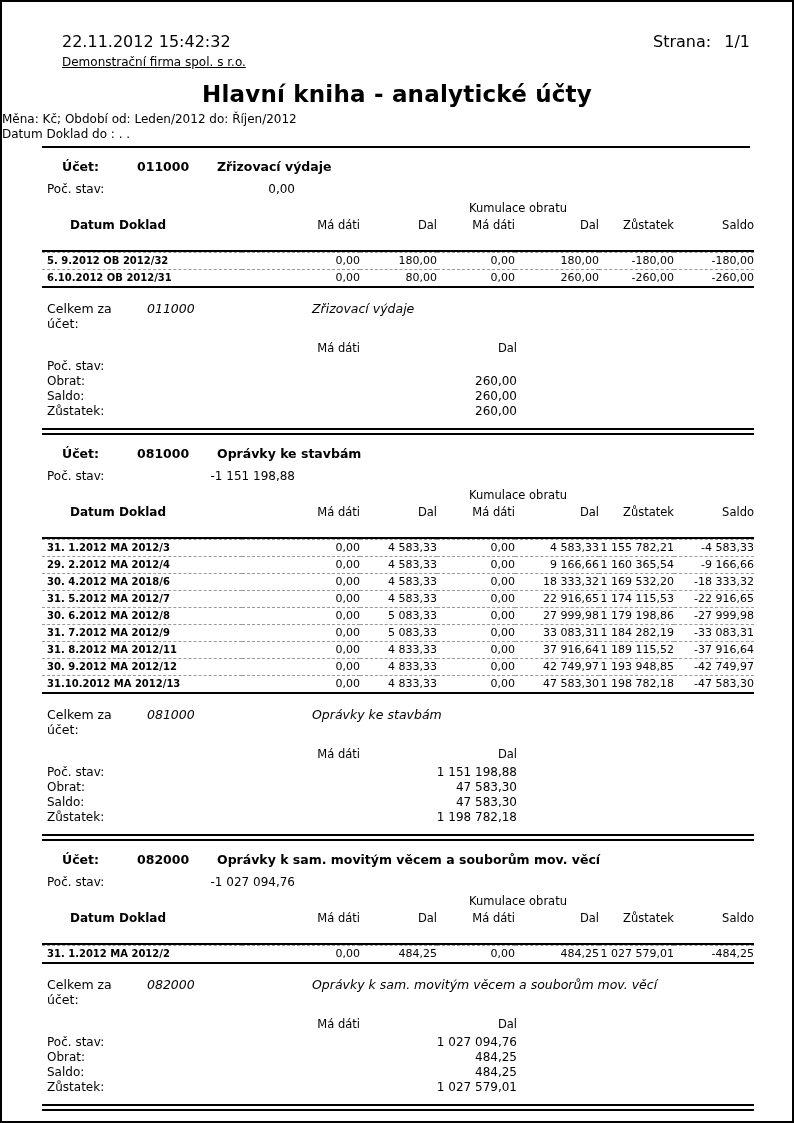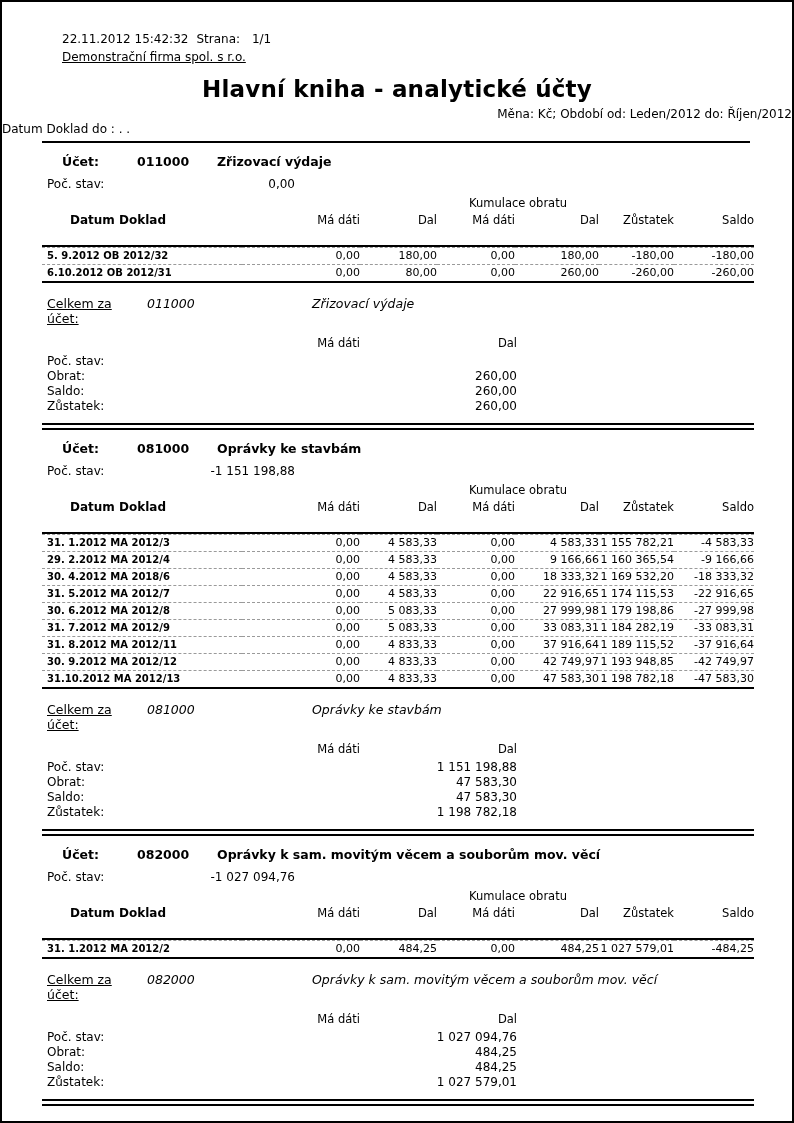--- a/index.html
+++ b/index.html
@@ -1,25 +1,25 @@
 <!DOCTYPE html>
 <html><head>
 <meta charset="utf-8">
 <style>
   html,body { margin:0; padding:0; background:#fff; }
   .page {
     position:relative; width:794px; height:1123px; box-sizing:border-box;
     border:2px solid #000; background:#fff; color:#000;
     font-family:"DejaVu Sans","Liberation Sans",sans-serif; overflow:hidden;
   }
-  .meta-row { display:flex; justify-content:flex-start; margin:30px 42px 0 60px; font-size:12px; }
+  .meta-row { display:flex; justify-content:space-between; margin:30px 42px 0 60px; font-size:16px; }
   .meta-right span { margin-left:8px; }
   .company { margin:4px 60px 0; font-size:12px;text-decoration:underline; }
   .title { text-align:center; font-size:23px; font-weight:bold; margin-top:12px; letter-spacing:0.2px; }
-  .sub { text-align:right; font-size:12px; margin-top:5px; }
+  .sub { text-align:left; font-size:12px; margin-top:5px; }
   .sub2 { text-align:left; font-size:12px; margin-top:1px; }
   .top-rule { border-top:2px solid #000; margin:5px 42px 0 40px; height:0; }
 
   .section { margin:0 42px 0 40px; }
   .acct-head { display:flex; margin-top:11px; font-weight:bold; font-size:12.5px; padding-left:20px; }
   .acct-head .acct-num { width:80px; }
   .acct-head .lbl { width:75px; }
   .poc-row { display:flex; margin-top:8px; font-size:12px; padding-left:5px; }
   .poc-row .lbl { width:160px; }
   .poc-row .val { width:88px; text-align:right; }
@@ -27,21 +27,21 @@
 
   table.detail { border-collapse:separate; border-spacing:0; table-layout:fixed; width:712px; margin-top:2px; font-size:11px; }
   table.detail th { font-weight:normal; font-size:11.5px; text-align:right; padding:1px 0 18px; border-bottom:2px solid #000; }
   table.detail th.c-datum { text-align:left; font-weight:bold; font-size:12px; padding-left:28px; }
   table.detail td { text-align:right; padding:1px 0 2px; border-bottom:1px dashed #9a9a9a; white-space:nowrap; overflow:hidden; }
   table.detail td.c-datum { text-align:left; font-weight:bold; font-size:10px; padding-left:5px; }
   table.detail tbody tr:first-child td { border-top:1px dashed #9a9a9a; }
   table.detail tbody tr:last-child td { border-bottom:2px solid #000; }
 
   .celkem-row { display:flex; margin-top:13px; font-size:12.5px; padding-left:5px; }
-  .celkem-row .lbl { width:100px;text-decoration:underline; }
+  .celkem-row .lbl { width:100px; }
   .celkem-row .num { width:165px; font-style:italic; }
   .celkem-row .nam { font-style:italic; }
 
   .sumgrid { display:grid; grid-template-columns:200px 118px 157px; margin-top:10px; font-size:12px; line-height:15px; }
   .sumgrid .h { font-size:11.5px; padding-bottom:3px; }
   .sumgrid .r { text-align:right; }
   .sumgrid .l { padding-left:5px; }
 
   .double-rule { margin-top:9px; height:3px; border-top:2px solid #000; border-bottom:2px solid #000; width:712px; }
 </style>

